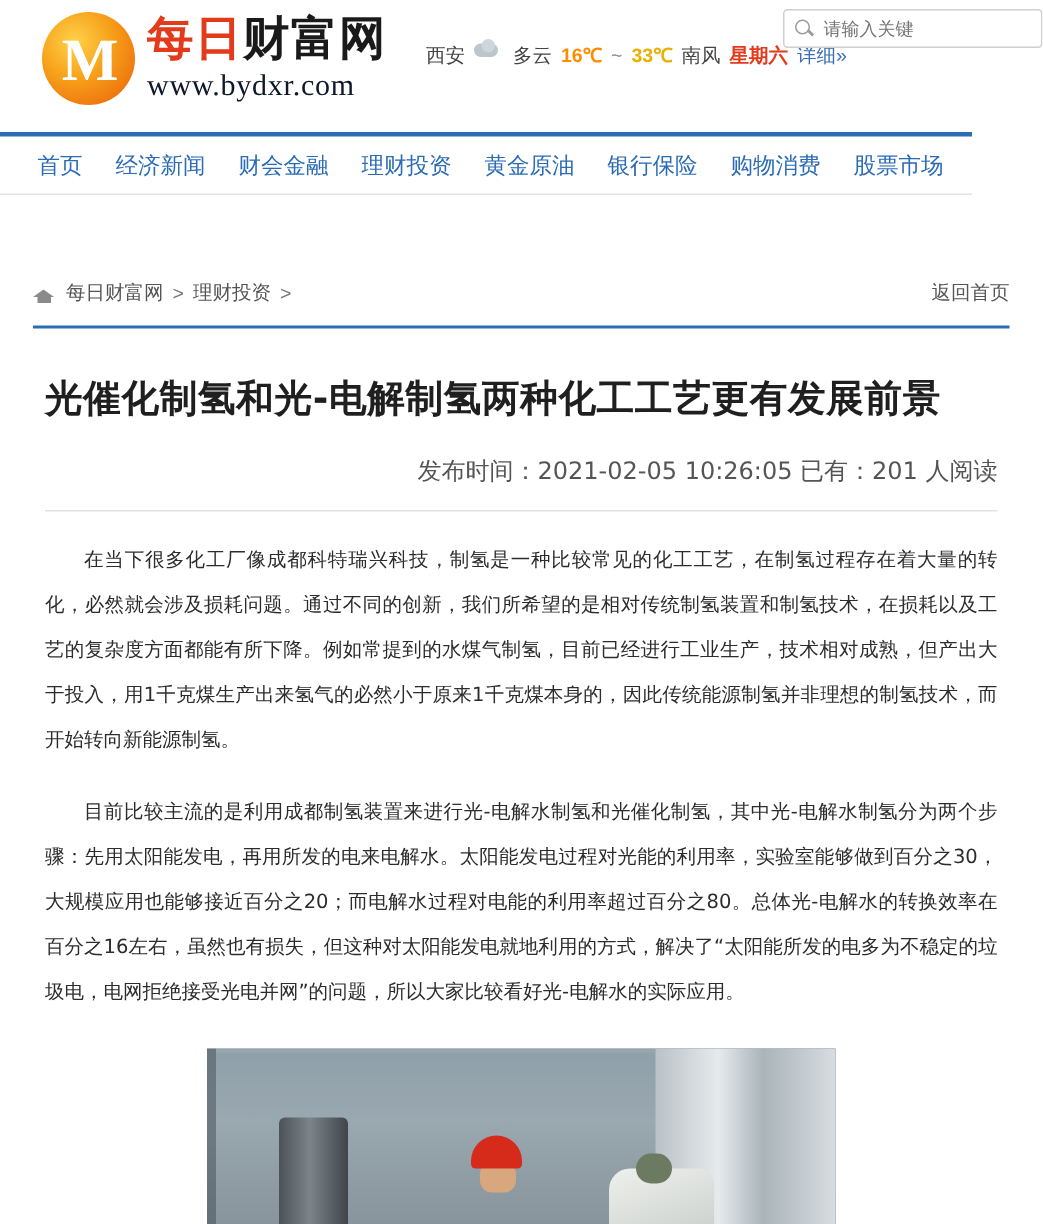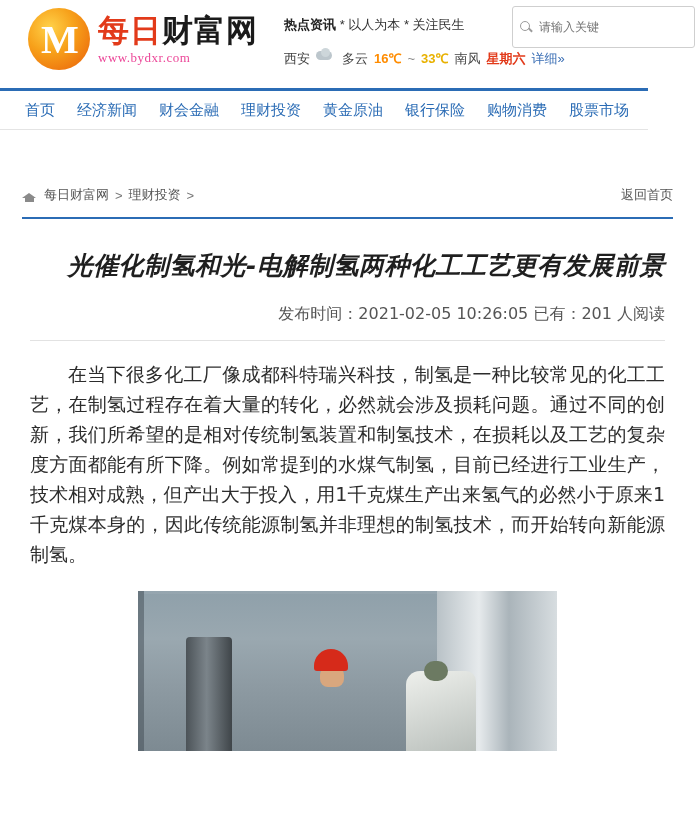--- a/index.html
+++ b/index.html
@@ -52,22 +52,22 @@
     font-size: 31px;
     font-weight: bold;
     color: #e23a1a;
     font-family: "DejaVu Sans", sans-serif;
     letter-spacing: 1px;
     line-height: 34px;
     white-space: nowrap;
   }
   .logo-cn .dark { color: #1a1a1a; }
   .logo-url {
-    font-size: 13px;
-    color: #ec4899;
+    font-size: 20px;
+    color: #0f172a;
     letter-spacing: 0.5px;
     margin-top: 3px;
     font-family: "Liberation Serif", serif;
   }
 
   .head-mid {
     padding-left: 26px;
     padding-top: 8px;
     font-size: 13px;
     line-height: 22px;
@@ -102,28 +102,28 @@
   .weekend { color:#e23a1a; font-weight:bold; }
   .detail-link { color:#3b6fb5; }
 
   .head-right {
     position: absolute;
     right: 0;
     top: 6px;
     width: 185px;
   }
   .search-box {
-    height: 42px;
+    height: 26px;
     border: 1px solid #cfcfcf;
     border-radius: 3px;
     display: flex;
     align-items: center;
     padding-left: 6px;
     background: #fff;
-    margin-left: 2px;
+    margin-left: 12px;
   }
   .search-ico {
     width: 14px; height: 14px;
     position: relative;
     flex: none;
     margin-right: 4px;
   }
   .search-ico:before {
     content:"";
     position:absolute; left:1px; top:1px;
@@ -212,41 +212,40 @@
     height: 2px;
     background: #2b6cb5;
   }
 
   
   .article { padding: 0 30px; }
   h1.title {
     margin: 30px 0 0 0;
     font-size: 25px;
     font-weight: bold;
-    text-align: right;
+    text-align: left;
     color: #1f1f1f;
     font-family: "DejaVu Sans", sans-serif;
     letter-spacing: 0.5px;
-    font-style: italic;
   }
   .meta {
     margin-top: 22px;
     text-align: right;
     font-size: 16px;
     color: #555;
     font-family: "DejaVu Sans", sans-serif;
   }
   .hr-gray {
     margin: 15px 0 0 0;
     height: 1px;
     background: #e2e2e2;
   }
   p.body {
     margin: 18px 0 0 0;
-    font-size: 19px;
+    font-size: 13px;
     line-height: 30px;
     color: #2c2c2c;
     text-align: justify;
     text-indent: 2em;
     font-family: "DejaVu Sans", sans-serif;
   }
 
   .figure {
     margin: 22px auto 0 auto;
     width: 419px;
@@ -310,24 +309,20 @@
     <div class="logo-mark">
       <span class="m">M</span>
     </div>
     <div class="logo-text">
       <div class="logo-cn"><span>每日</span><span class="dark">财富网</span></div>
       <div class="logo-url">www.bydxr.com</div>
     </div>
   </div>
 
   <div class="head-mid">
-    <div class="row1">
-      <b>热点资讯</b>
-      <span>* 以人为本 * 关注民生</span>
-    </div>
     <div class="row2">
       <span>西安</span>
       <span class="cloud-ico"></span>
       <span>多云</span>
       <span class="temp-low">16℃</span>
       <span class="sep">~</span>
       <span class="temp-hi">33℃</span>
       <span>南风</span>
       <span class="weekend">星期六</span>
       <span class="detail-link">详细»</span>
@@ -364,20 +359,21 @@
   <a href="#" class="crumb-right">返回首页</a>
 </div>
 <div class="hr-blue"></div>
 
 <div class="article">
   <h1 class="title">光催化制氢和光-电解制氢两种化工工艺更有发展前景</h1>
   <div class="meta">发布时间：2021-02-05 10:26:05 已有：201 人阅读</div>
   <div class="hr-gray"></div>
 
   <p class="body">在当下很多化工厂像成都科特瑞兴科技，制氢是一种比较常见的化工工艺，在制氢过程存在着大量的转化，必然就会涉及损耗问题。通过不同的创新，我们所希望的是相对传统制氢装置和制氢技术，在损耗以及工艺的复杂度方面都能有所下降。例如常提到的水煤气制氢，目前已经进行工业生产，技术相对成熟，但产出大于投入，用1千克煤生产出来氢气的必然小于原来1千克煤本身的，因此传统能源制氢并非理想的制氢技术，而开始转向新能源制氢。</p>
+  <p class="body">目前比较主流的是利用成都制氢装置来进行光-电解水制氢和光催化制氢，其中光-电解水制氢分为两个步骤：先用太阳能发电，再用所发的电来电解水。太阳能发电过程对光能的利用率，实验室能够做到百分之30，大规模应用也能够接近百分之20；而电解水过程对电能的利用率超过百分之80。总体光-电解水的转换效率在百分之16左右，虽然也有损失，但这种对太阳能发电就地利用的方式，解决了“太阳能所发的电多为不稳定的垃圾电，电网拒绝接受光电并网”的问题，所以大家比较看好光-电解水的实际应用。</p>
 
   <div class="figure">
     <div class="ph-sky"></div>
     <div class="ph-pipes"></div>
     <div class="ph-silver"></div>
     <div class="ph-column"></div>
 
     <div class="ph-person">
 
       <div class="ph-face"></div>

